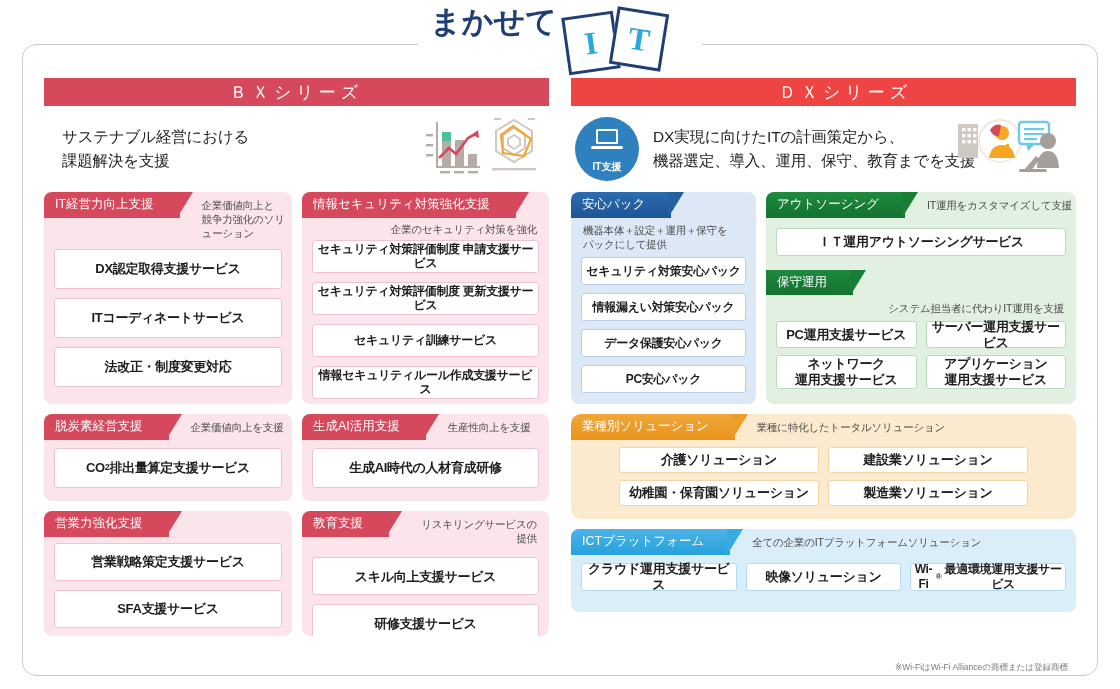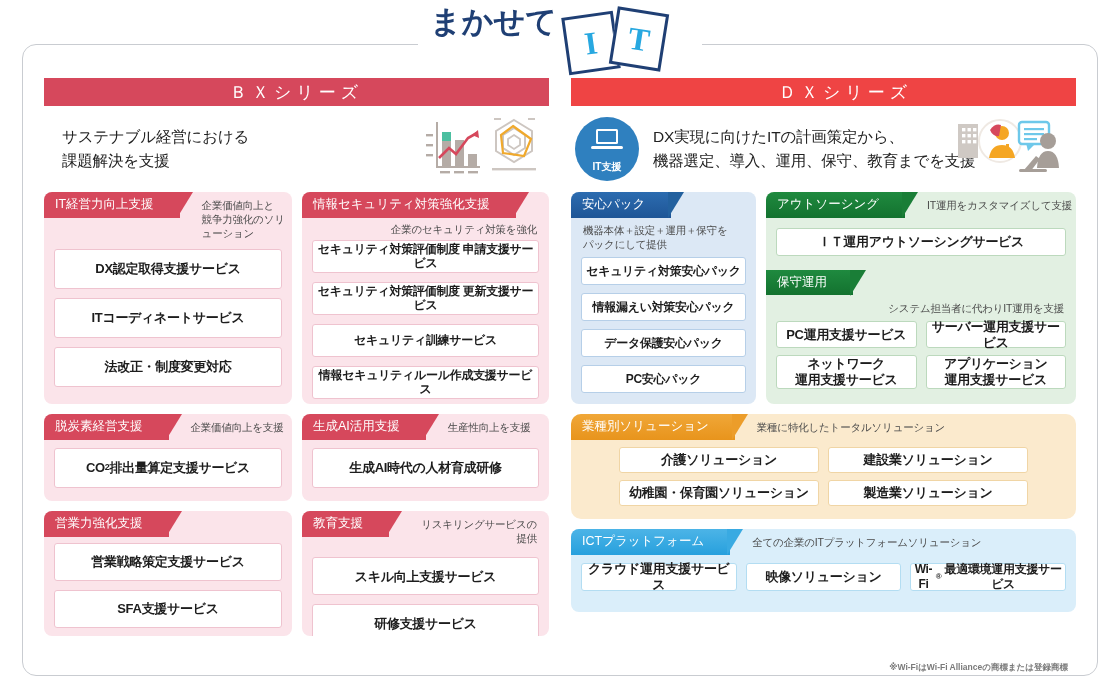--- a/index.html
+++ b/index.html
@@ -210,21 +210,20 @@
   .sup { font-size: 8px; vertical-align: super; }
   .sub { font-size: 9px; vertical-align: sub; }
 
   .footnote {
     position: absolute;
     right: 8px;
     bottom: -16px;
     font-size: 8.5px;
     color: #7a7a7a;
     white-space: nowrap;
-    font-weight: bold;
   }
 
   .dx-wrap { position: relative; }
 
   
   .subhead { margin-top: 2px; flex-direction: column; }
 </style>
 </head>
 <body>
 

